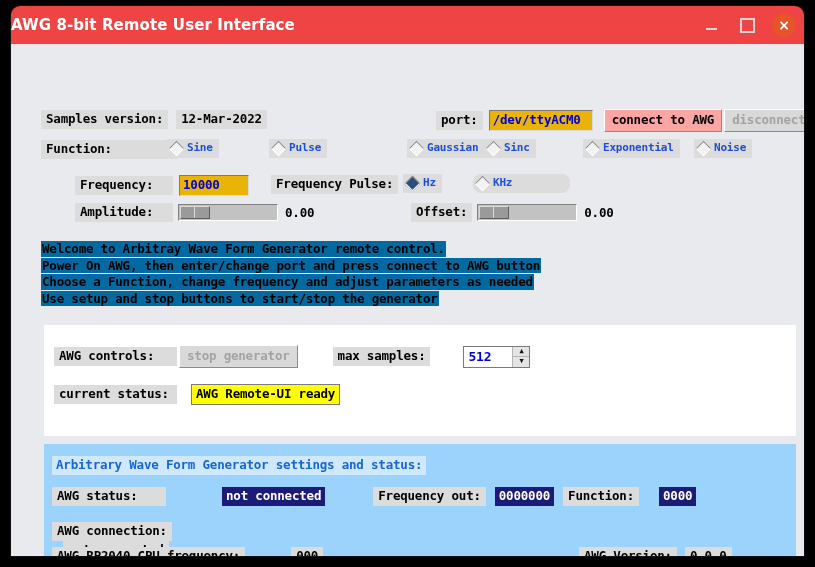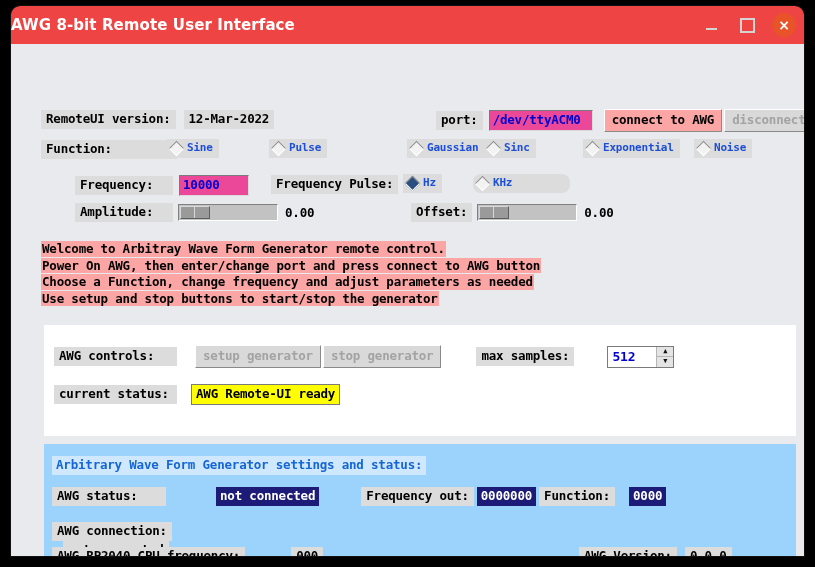--- a/index.html
+++ b/index.html
@@ -105,21 +105,21 @@
     white-space: nowrap;
     display: inline-block;
     line-height: 14px;
   }
 
   
   .row { position: absolute; display: flex; align-items: center; }
 
   
   .entry {
-    background: #ec4899;
+    background: #eab308;
     border: 1px solid #7a7a7a;
     border-right-color: #d9d9d9;
     border-bottom-color: #d9d9d9;
     color: #0000d0;
     font-size: 12.5px;
     font-weight: bold;
     letter-spacing: -0.2px;
     padding: 2px 3px 3px 3px;
     box-sizing: border-box;
     line-height: 14px;
@@ -224,21 +224,21 @@
   }
 
   
   #welcome {
     position: absolute;
     left: 30px;
     top: 196px;
     line-height: 15.6px;
   }
   #welcome div {
-    background: #fca5a5;
+    background: #0369a1;
     color: #000;
     font-size: 12.5px;
     font-weight: bold;
     letter-spacing: -0.2px;
     display: inline-block;
     padding: 0 1px;
     white-space: pre;
   }
 
   
@@ -343,21 +343,21 @@
     <div class="win-btns">
       <div class="win-btn wb-min"></div>
       <div class="win-btn wb-max"></div>
       <div class="win-btn wb-close">×</div>
     </div>
   </div>
 
   <div id="content">
 
     <div class="row" style="left:30px; top:66px;">
-      <span class="lbl">RemoteUI version:</span>
+      <span class="lbl">Samples version:</span>
       <span class="lbl" style="margin-left:8px;">12-Mar-2022</span>
     </div>
 
     <div class="row" style="left:425px; top:65px;">
       <span class="lbl">port:</span>
       <span class="entry" style="width:104px; margin-left:6px;">/dev/ttyACM0</span>
       <span class="btn active" style="margin-left:11px;">connect to AWG</span>
       <span class="btn disabled" style="margin-left:2px;">disconnect AWG</span>
     </div>
 
@@ -424,41 +424,40 @@
     <div id="welcome">
       <div>Welcome to Arbitray Wave Form Generator remote control.</div><br>
       <div>Power On AWG, then enter/change port and press connect to AWG button</div><br>
       <div>Choose a Function, change frequency and adjust parameters as needed</div><br>
       <div>Use setup and stop buttons to start/stop the generator</div>
     </div>
 
     <div id="panel-controls">
       <div class="row" style="left:10px; top:20px;">
         <span class="lbl" style="width:113px;">AWG controls:</span>
-        <span class="btn disabled" style="margin-left:18px;">setup generator</span>
         <span class="btn disabled" style="margin-left:2px;">stop generator</span>
         <span class="lbl" style="margin-left:35px;">max samples:</span>
         <span class="spin" style="margin-left:33px;">
           <span class="val">512</span>
           <span class="arrows">
             <span>▲</span>
             <span>▼</span>
           </span>
         </span>
       </div>
       <div class="row" style="left:10px; top:59px;">
         <span class="lbl" style="width:113px;">current status:</span>
         <span class="status-yellow" style="margin-left:14px;">AWG Remote-UI ready</span>
       </div>
     </div>
 
     <div id="panel-awg">
       <div id="awg-heading">Arbitrary Wave Form Generator settings and status:</div>
 
-      <div class="row" style="left:8px; top:43px;">
+      <div class="row" style="left:8px; top:43px;gap:6px;">
         <span class="lbl" style="width:104px;">AWG status:</span>
         <span class="navy" style="margin-left:50px;">not connected</span>
         <span class="lbl" style="margin-left:42px;">Frequency out:</span>
         <span class="navy" style="margin-left:3px;">0000000</span>
         <span class="lbl" style="margin-left:3px;">Function:</span>
         <span class="navy" style="margin-left:14px;">0000</span>
       </div>
 
       <div class="row" style="left:8px; top:78px;flex-direction:column;">
         <span class="lbl">AWG connection:</span>

